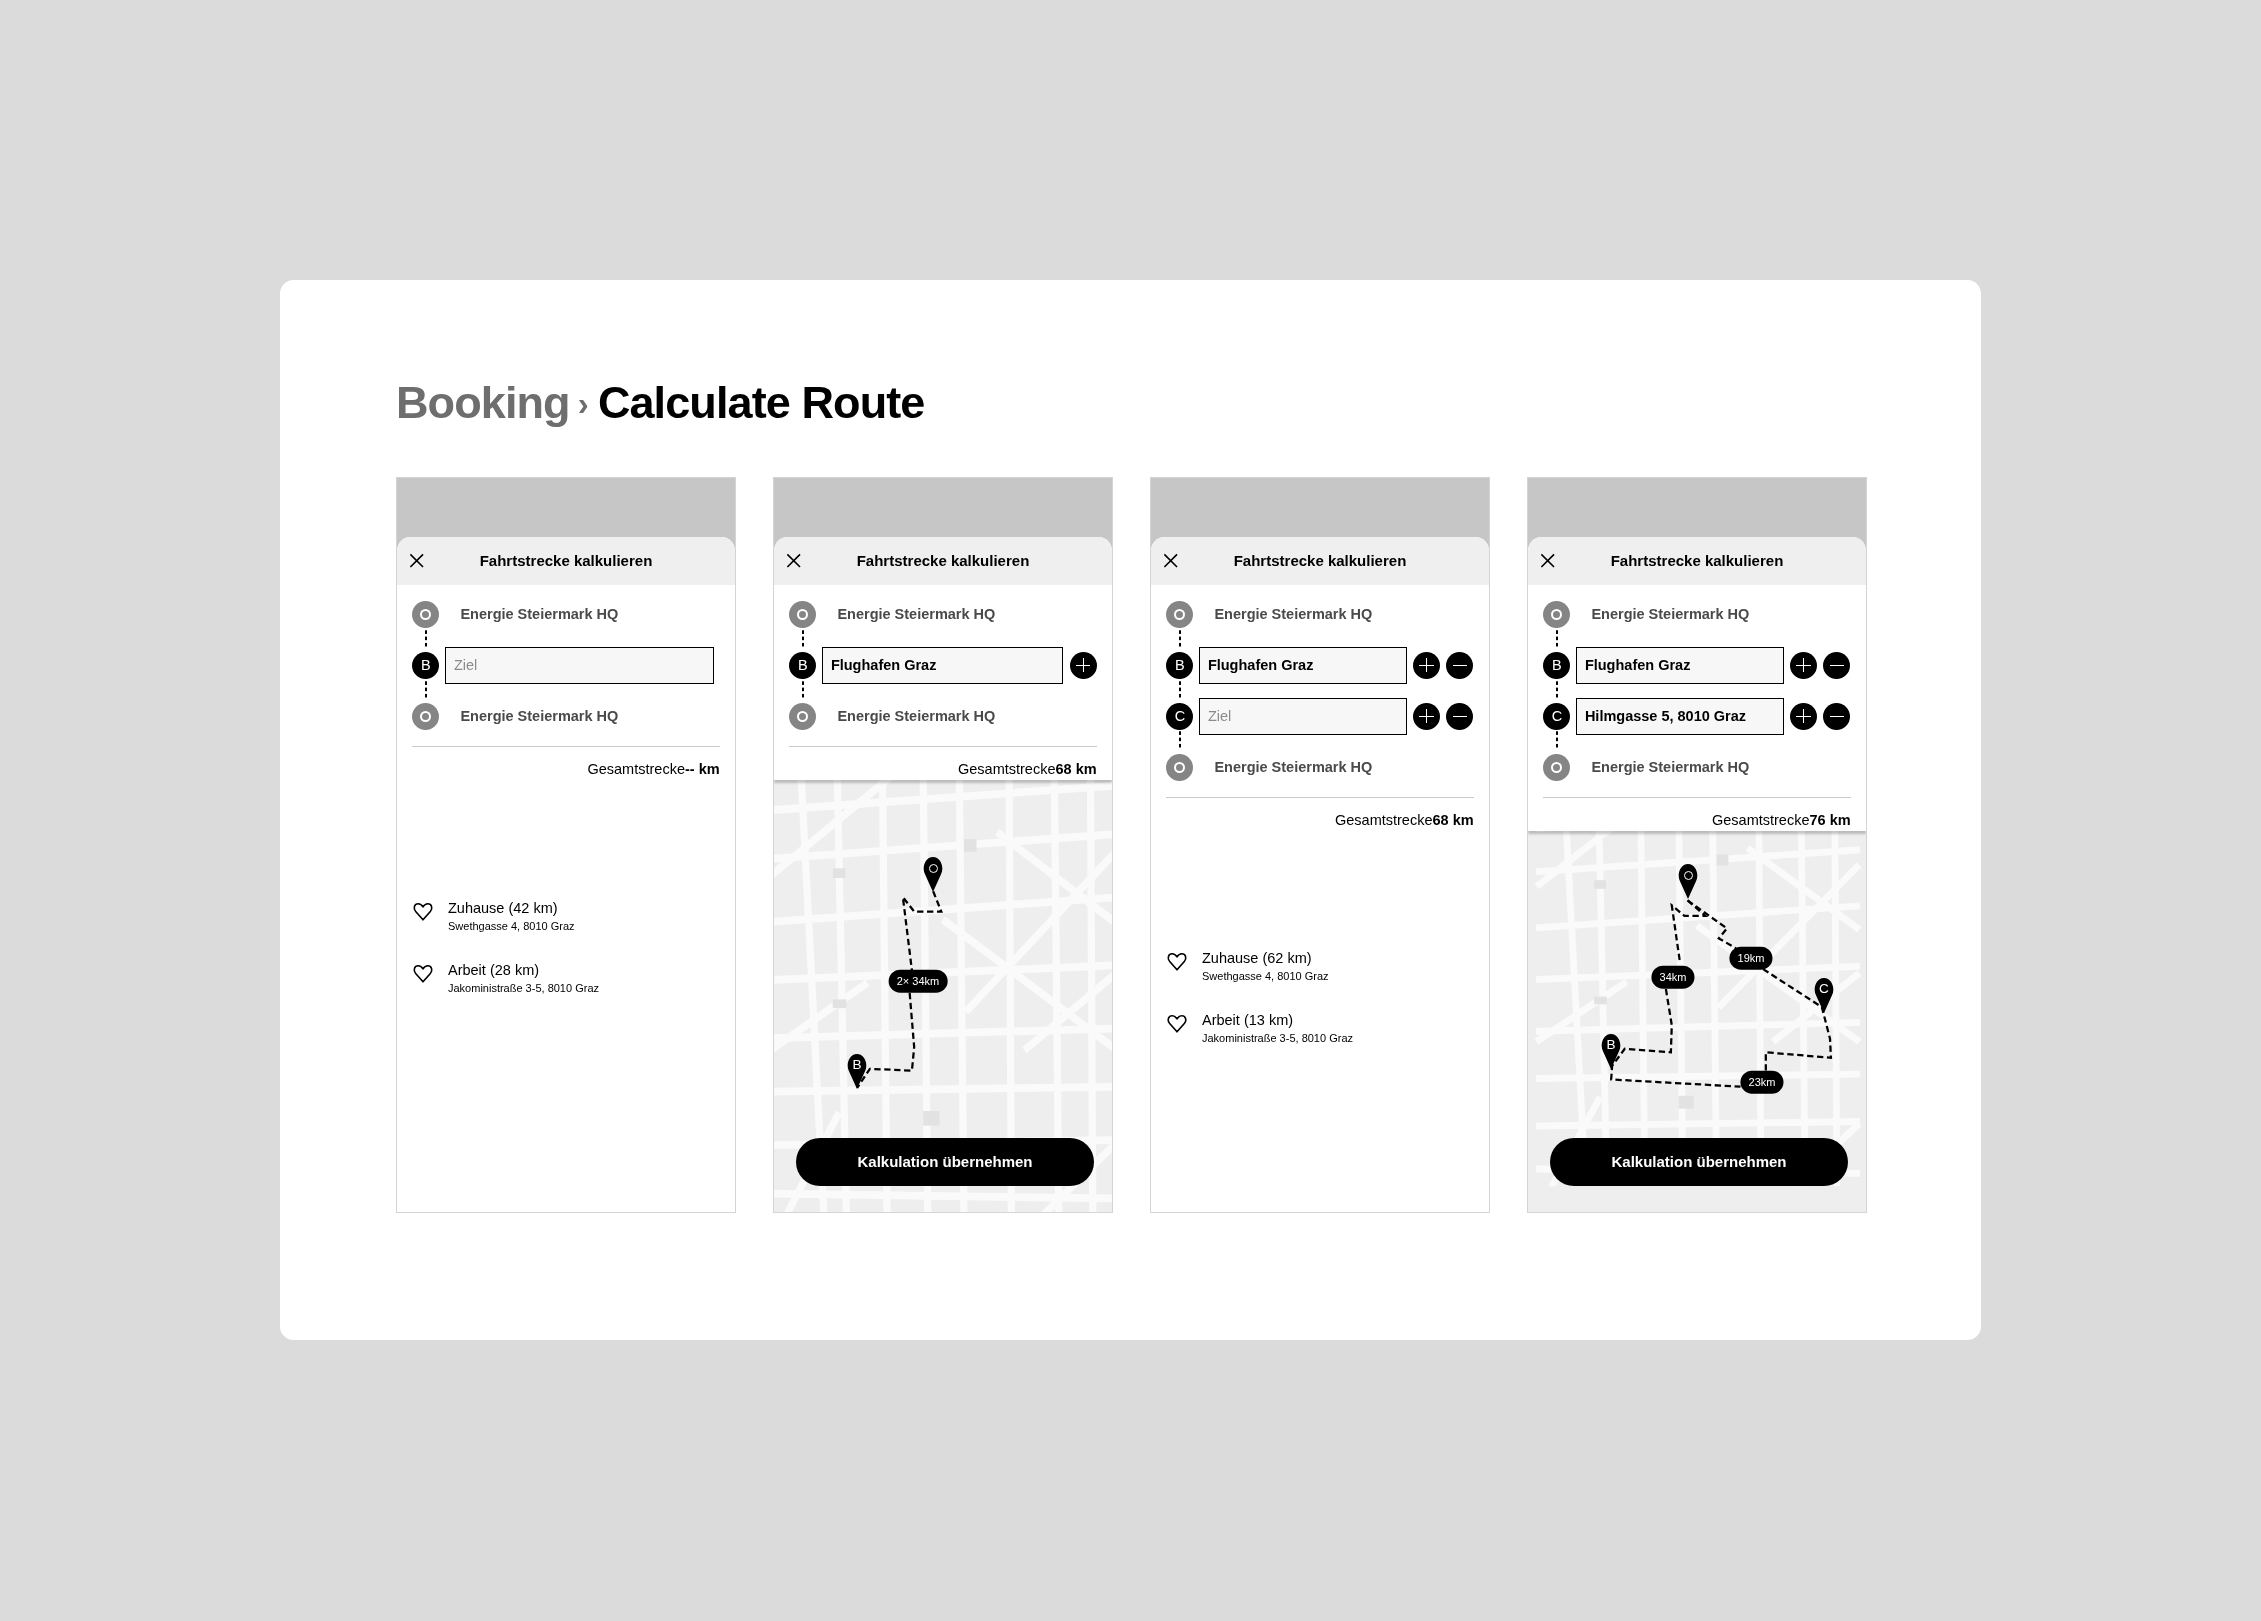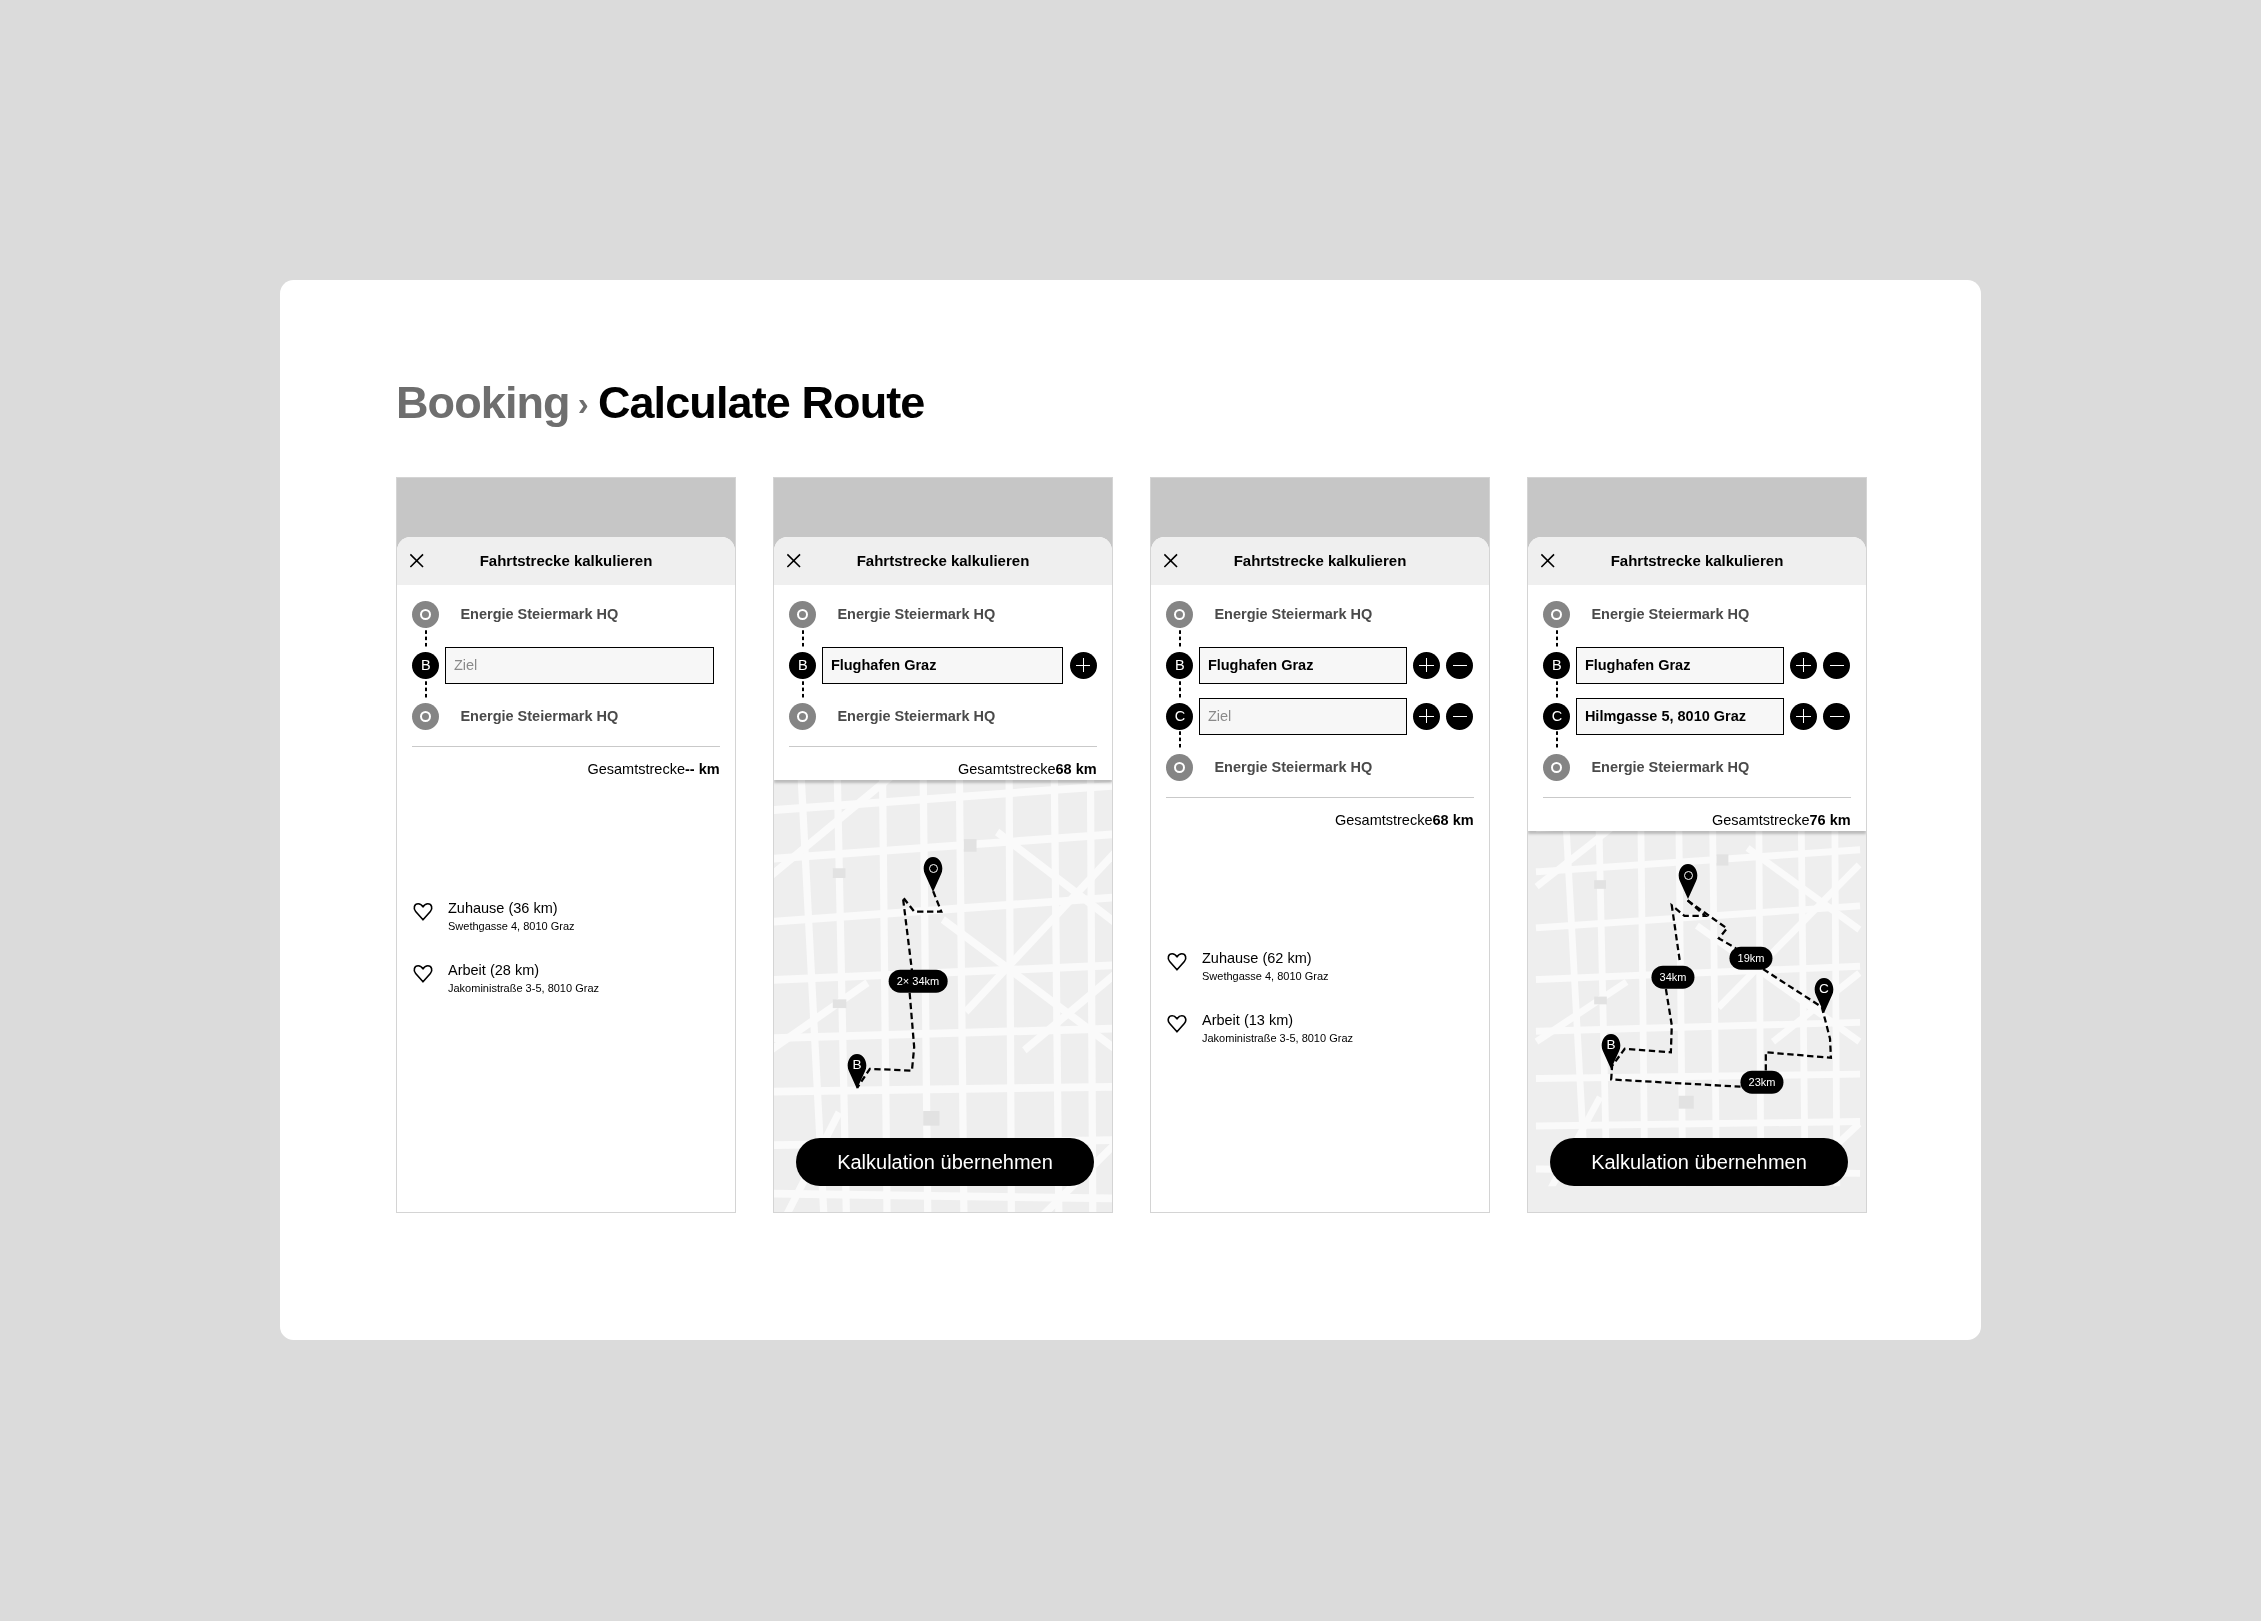--- a/index.html
+++ b/index.html
@@ -50,21 +50,21 @@
   .sugg { display: flex; align-items: flex-start; height: 62px; }
   .sugg .icon { width: 22px; height: 22px; margin-top: 1.8px; flex: 0 0 22px; }
   .sugg .txt { margin-left: 13.6px; }
   .sugg .name { font-size: 14.5px; line-height: 18px; color: #000; }
   .sugg .addr { font-size: 11px; line-height: 14.5px; color: #000; margin-top: 1.8px; }
 
   .pin { position: absolute; width: 22px; height: 37px; }
   .pin .pin-label { position: absolute; left: 0; right: 0; top: 3.6px; text-align: center; color: #fff; font-size: 13.6px; line-height: 15.4px; }
   .dist-pill { position: absolute; background: #000; color: #fff; border-radius: 11.8px; height: 22.6px; line-height: 22.6px; padding: 0 8.1px; font-size: 11px; white-space: nowrap; transform: translate(-50%, -50%); }
 
-  .cta { position: absolute; left: 22px; right: 18px; bottom: 26px; height: 48px; border-radius: 24px; background: #000; color: #fff; text-align: center; line-height: 48px; font-weight: normal; font-size: 20px; cursor: pointer; }
+  .cta { position: absolute; left: 22px; right: 18px; bottom: 26px; height: 48px; border-radius: 24px; background: #000; color: #fff; text-align: center; line-height: 48px; font-weight: bold; font-size: 15px; cursor: pointer; }
 </style>
 </head>
 <body>
 
 <div class="card"></div>
 
 <h1 class="title">
   <span class="crumb">Booking</span><span class="sep">›</span><span class="current">Calculate Route</span>
 </h1>
 
@@ -154,21 +154,21 @@
     <div class="total">
       <span class="label">Gesamtstrecke</span>
       <span class="value">-- km</span>
     </div>
     <div class="suggestions" style="top:362px;">
       <div class="sugg">
         <svg class="icon" viewBox="0 0 48 48" width="22" height="22">
             <use href="#sym-heart"></use>
           </svg>
         <div class="txt">
-          <div class="name">Zuhause (36 km)</div>
+          <div class="name">Zuhause (42 km)</div>
           <div class="addr">Swethgasse 4, 8010 Graz</div>
         </div>
       </div>
       <div class="sugg">
         <svg class="icon" viewBox="0 0 48 48" width="22" height="22">
             <use href="#sym-heart"></use>
           </svg>
         <div class="txt">
           <div class="name">Arbeit (28 km)</div>
           <div class="addr">Jakoministraße 3-5, 8010 Graz</div>

